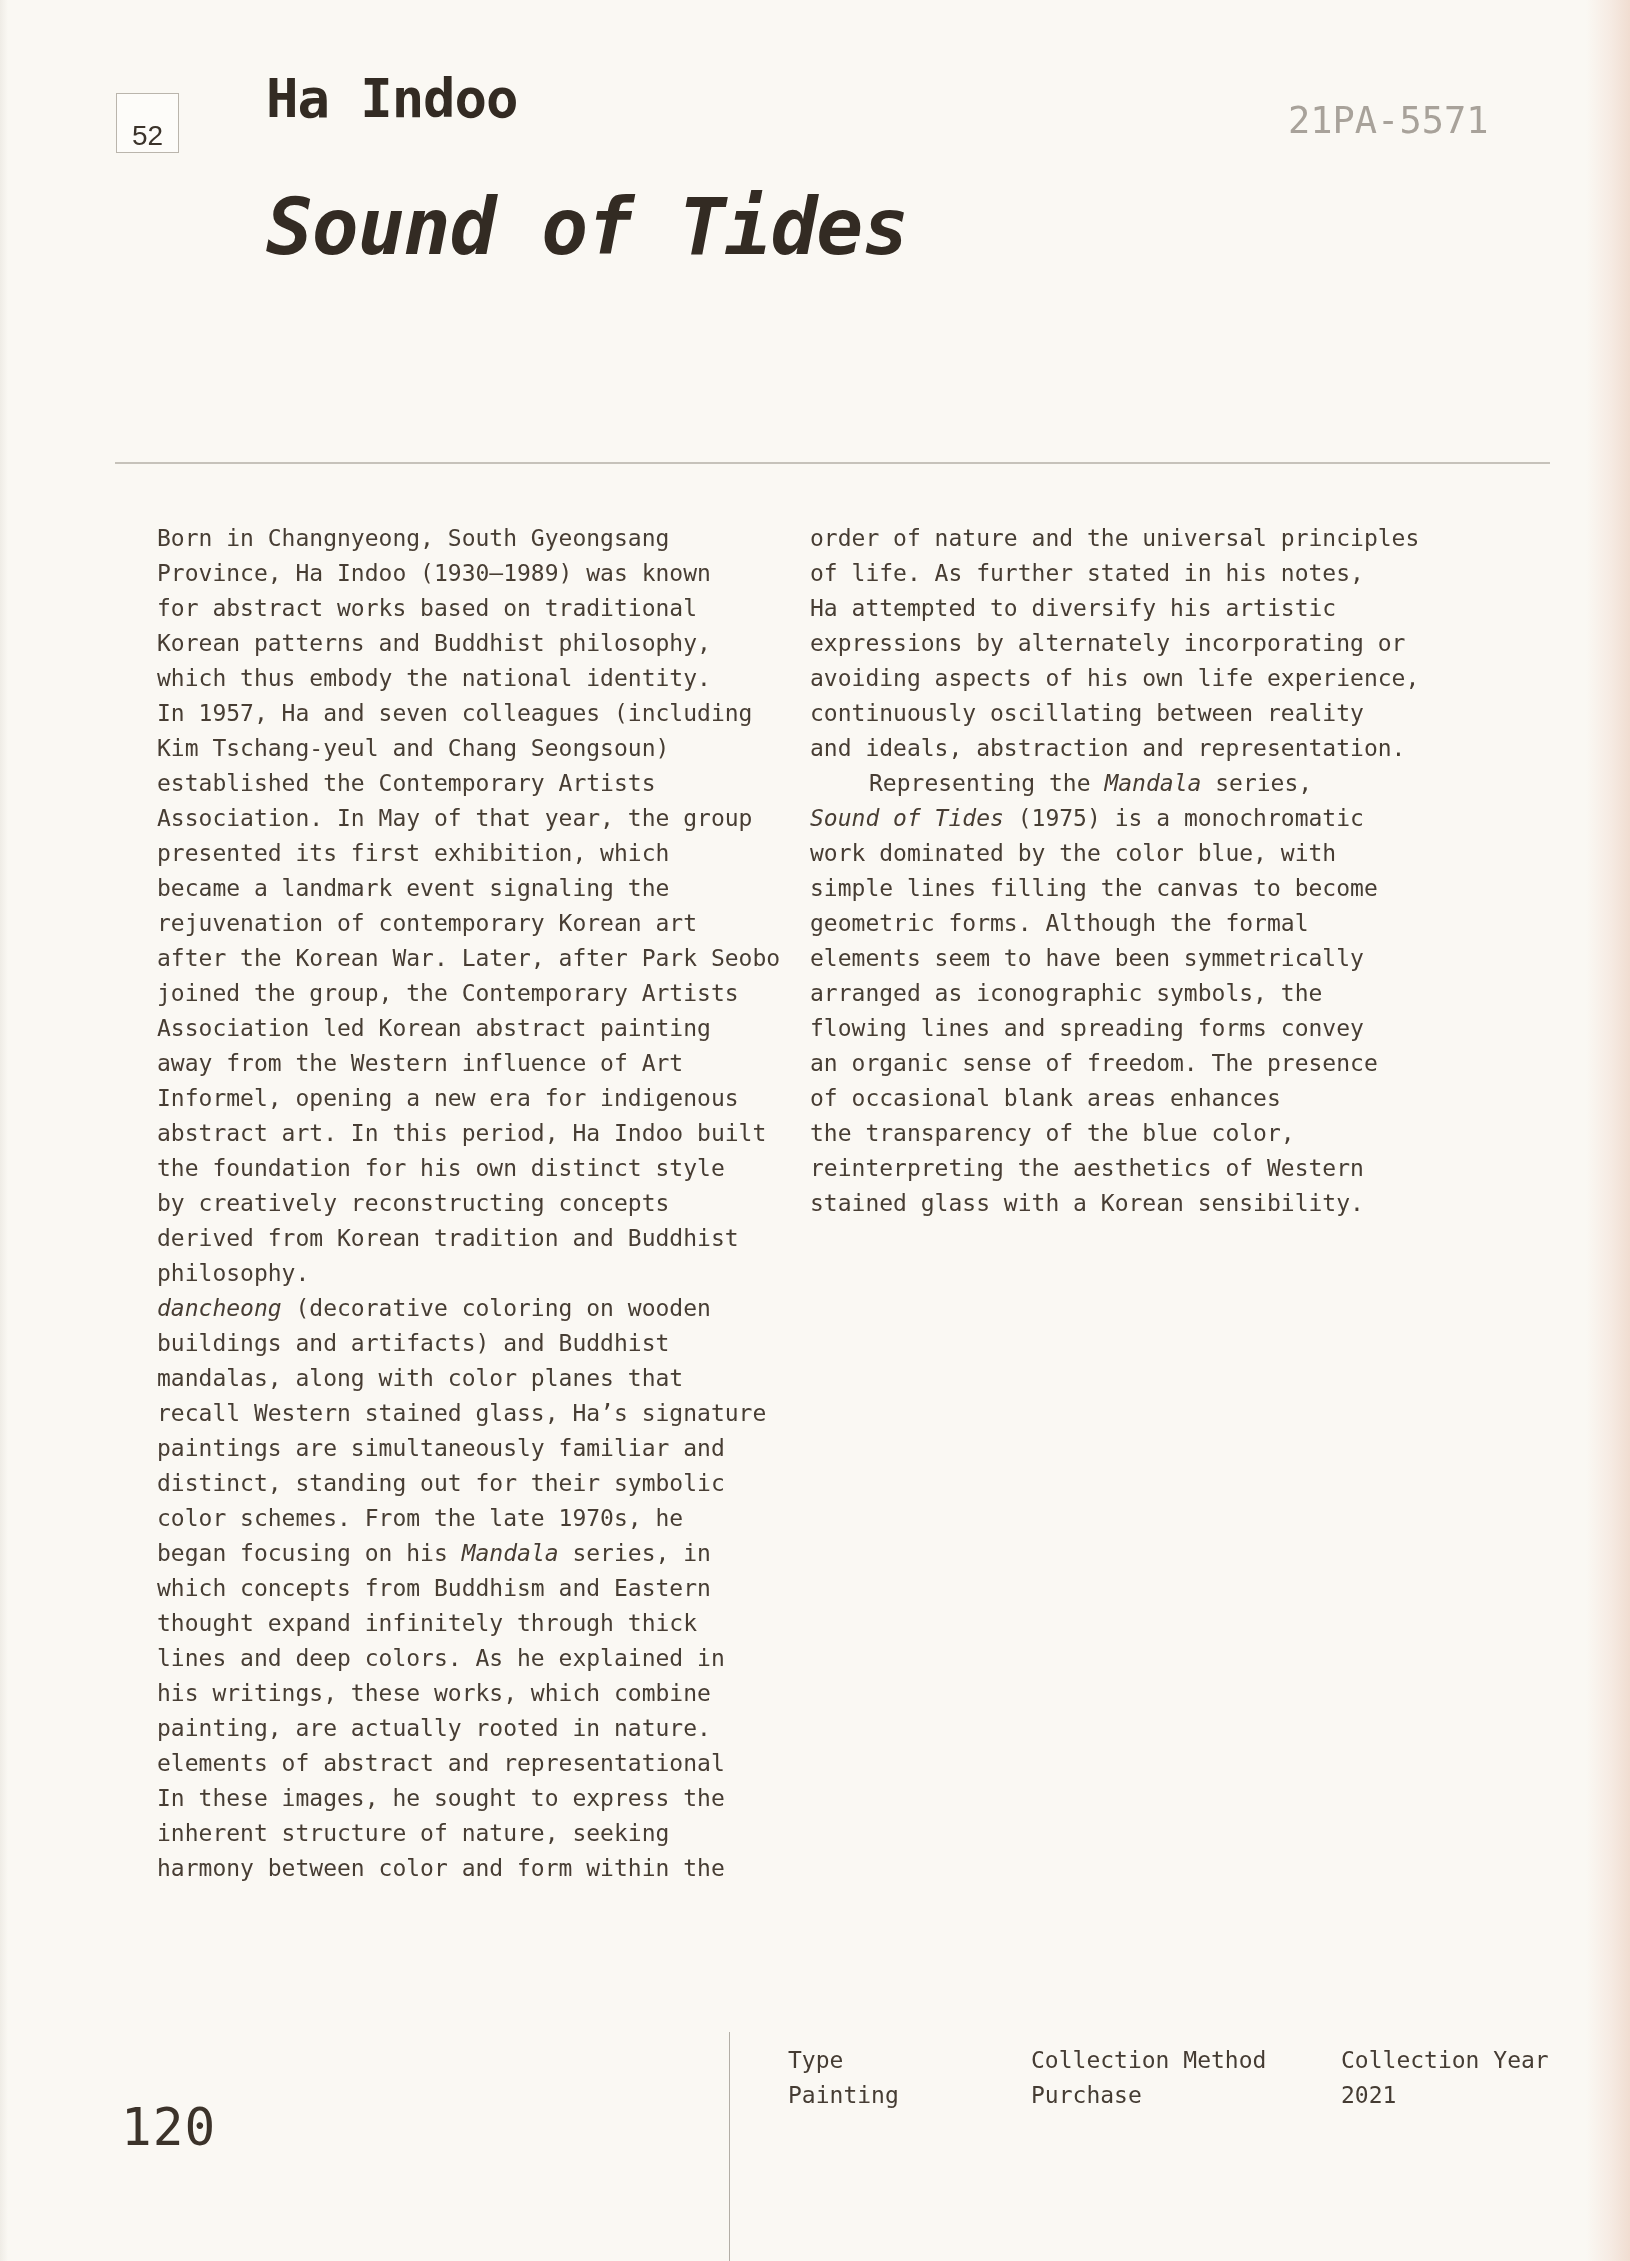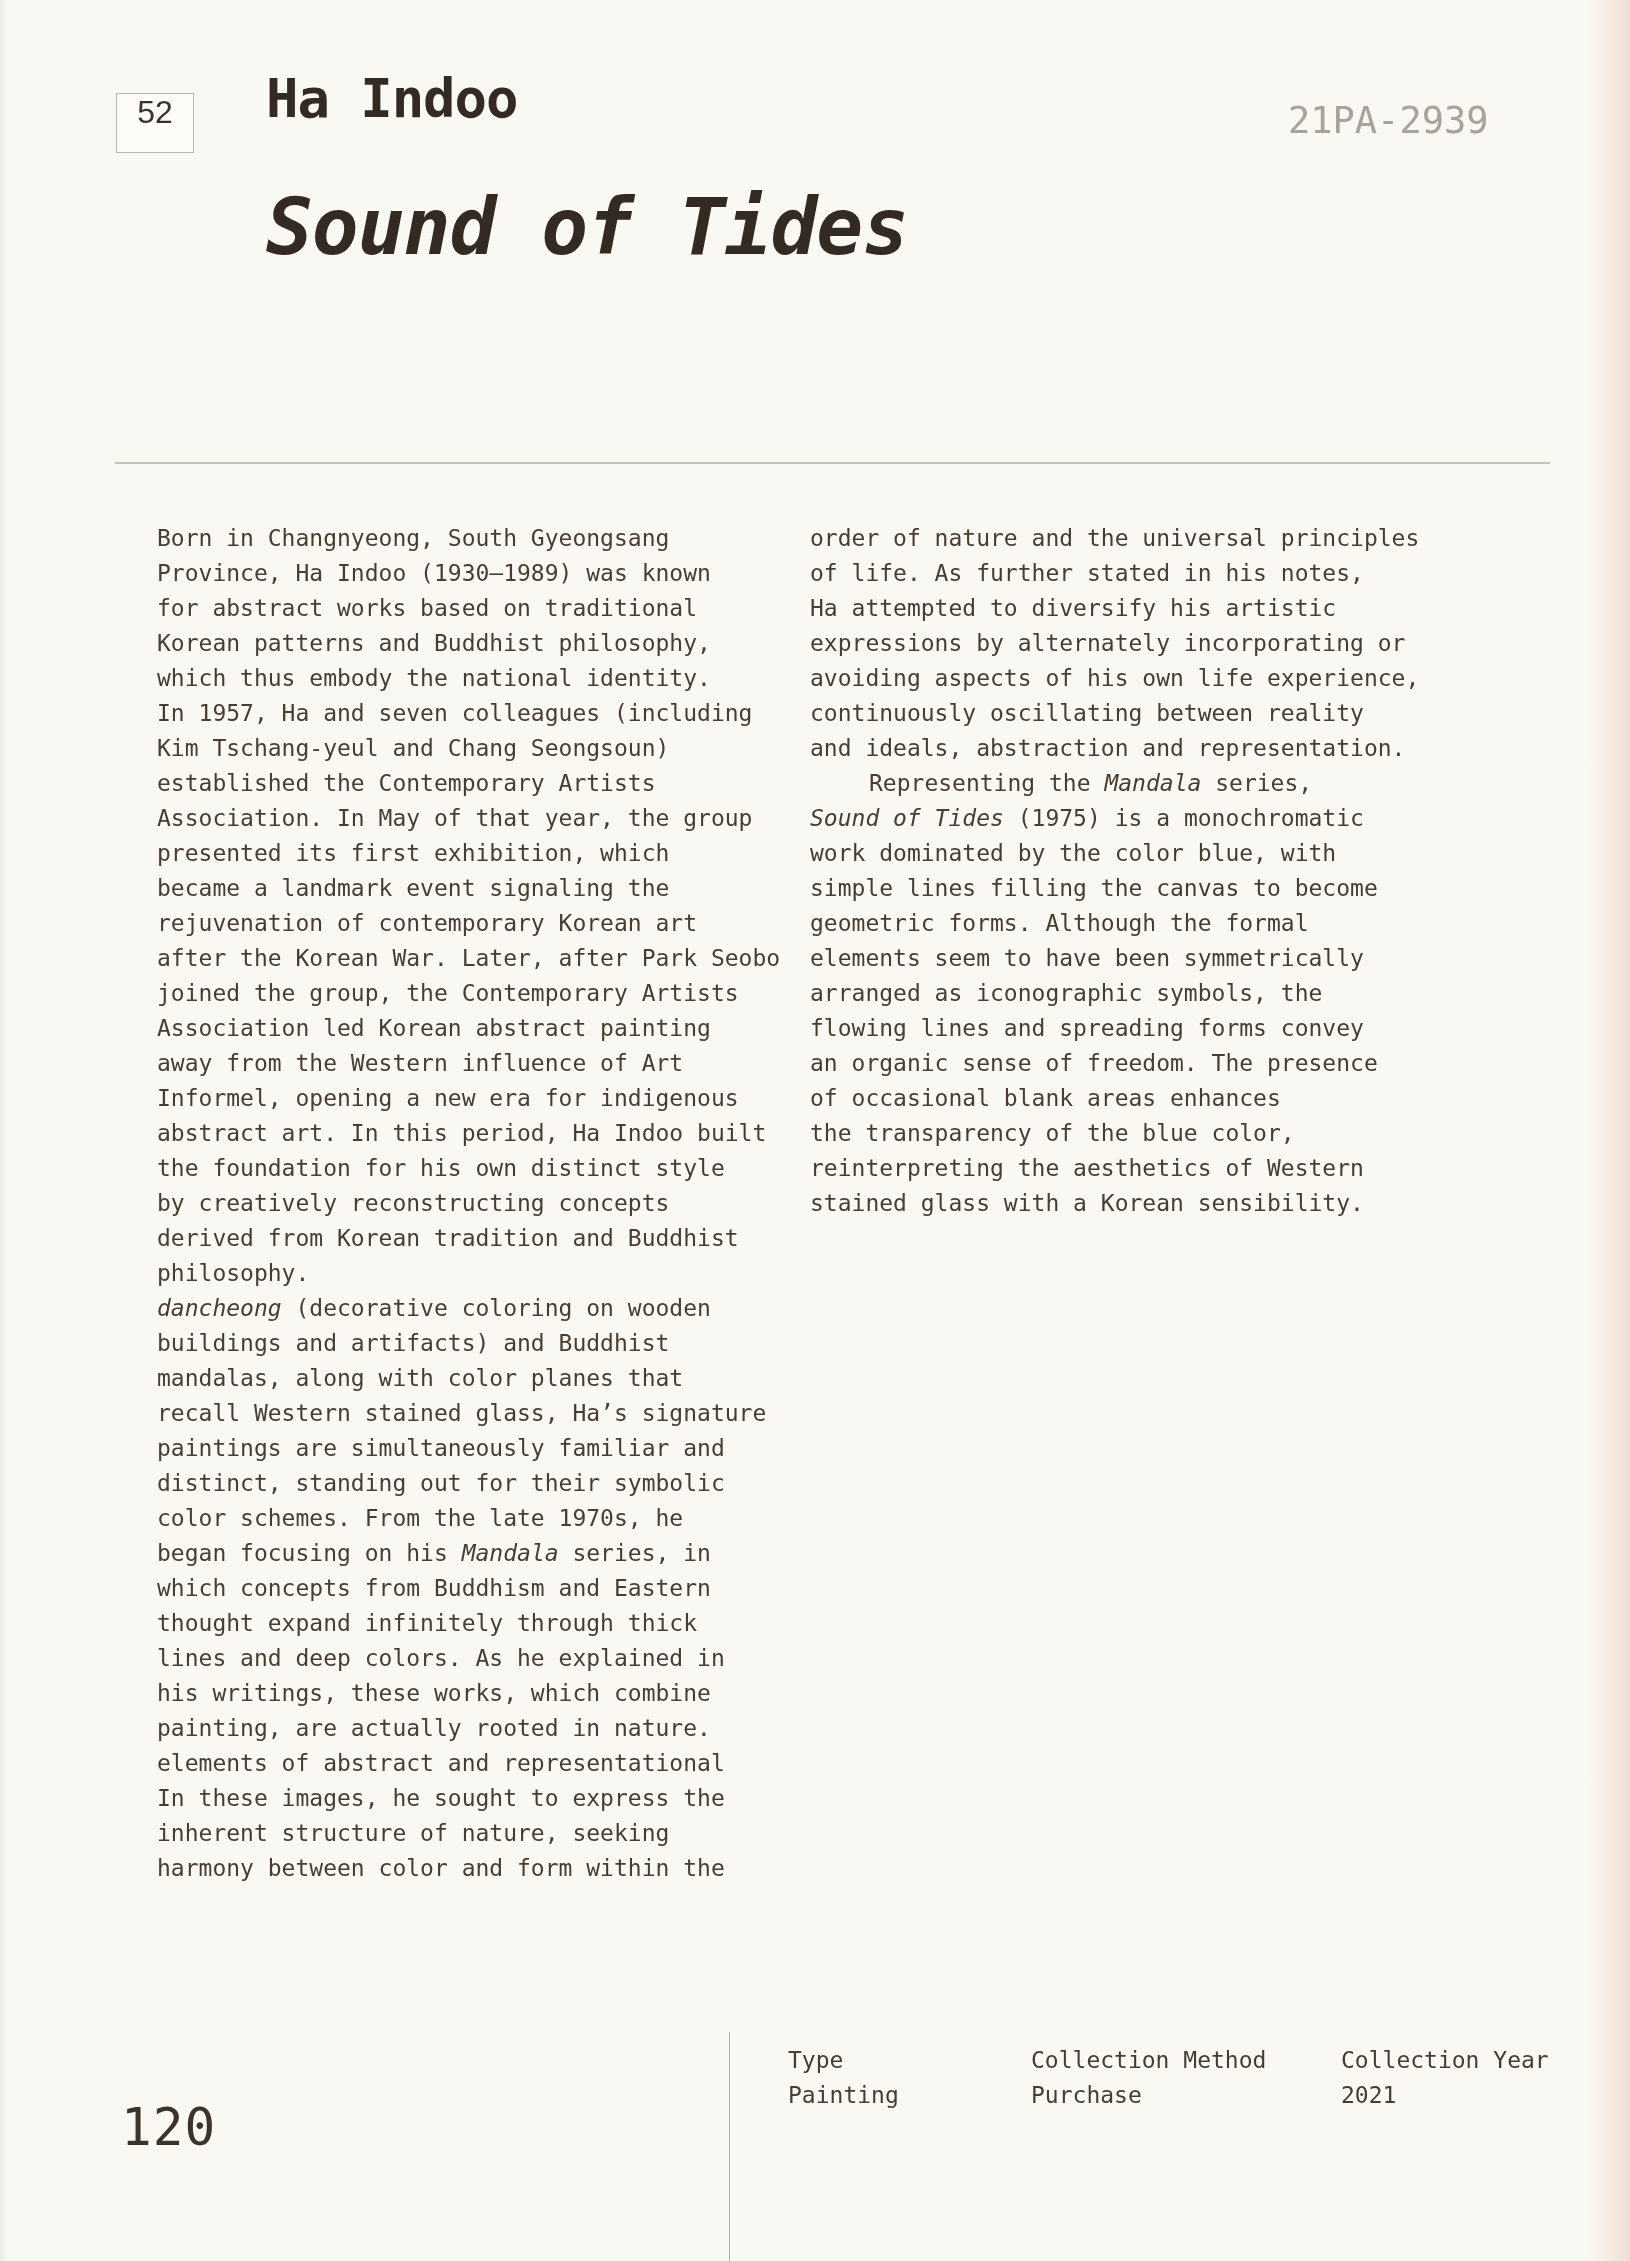--- a/index.html
+++ b/index.html
@@ -13,25 +13,25 @@
   html,body{width:1630px;height:2261px;}
   body{
     background:var(--bg);
     font-family:"DejaVu Sans Mono", monospace;
     color:var(--ink);
     position:relative;
     overflow:hidden;
   }
   .page{position:absolute;inset:0;}
   .num-box{
-    position:absolute;left:116px;top:93px;width:78px;height:60px;
+    position:absolute;left:116px;top:93px;width:63px;height:60px;
     border:1.7px solid #bab5ac;
-    display:flex;align-items:flex-start;justify-content:center;
+    display:flex;align-items:flex-end;justify-content:center;
     font-family:"Liberation Sans", sans-serif;
-    font-size:32px;color:#3b332b;background:#fdfcf9;
+    font-size:28px;color:#3b332b;background:#fdfcf9;
   }
   .artist-title{
     position:absolute;left:266px;top:72px;
     font-size:54px;line-height:1;color:var(--ink-dark);
     letter-spacing:-1.1px;white-space:nowrap;
   }
   .artwork-title{
     position:absolute;left:266px;top:188px;
     font-size:78px;line-height:1;color:var(--ink-dark);
     font-style:italic;letter-spacing:-1.1px;white-space:nowrap;
@@ -84,21 +84,21 @@
 
 <div class="page">
 
   <div class="num-box">
     <span>52</span>
   </div>
 
   <h1 class="artist-title">Ha Indoo</h1>
   <h2 class="artwork-title">Sound of Tides</h2>
 
-  <div class="catalog-number">21PA-2939</div>
+  <div class="catalog-number">21PA-5571</div>
 
   <div class="divider"></div>
 
   <div class="col col-left">
       <div class="line"><span>Born in Changnyeong, South Gyeongsang</span></div>
       <div class="line"><span>Province, Ha Indoo (1930–1989) was known</span></div>
       <div class="line"><span>for abstract works based on traditional</span></div>
       <div class="line"><span>Korean patterns and Buddhist philosophy,</span></div>
       <div class="line"><span>which thus embody the national identity.</span></div>
       <div class="line"><span>In 1957, Ha and seven colleagues (including</span></div>

